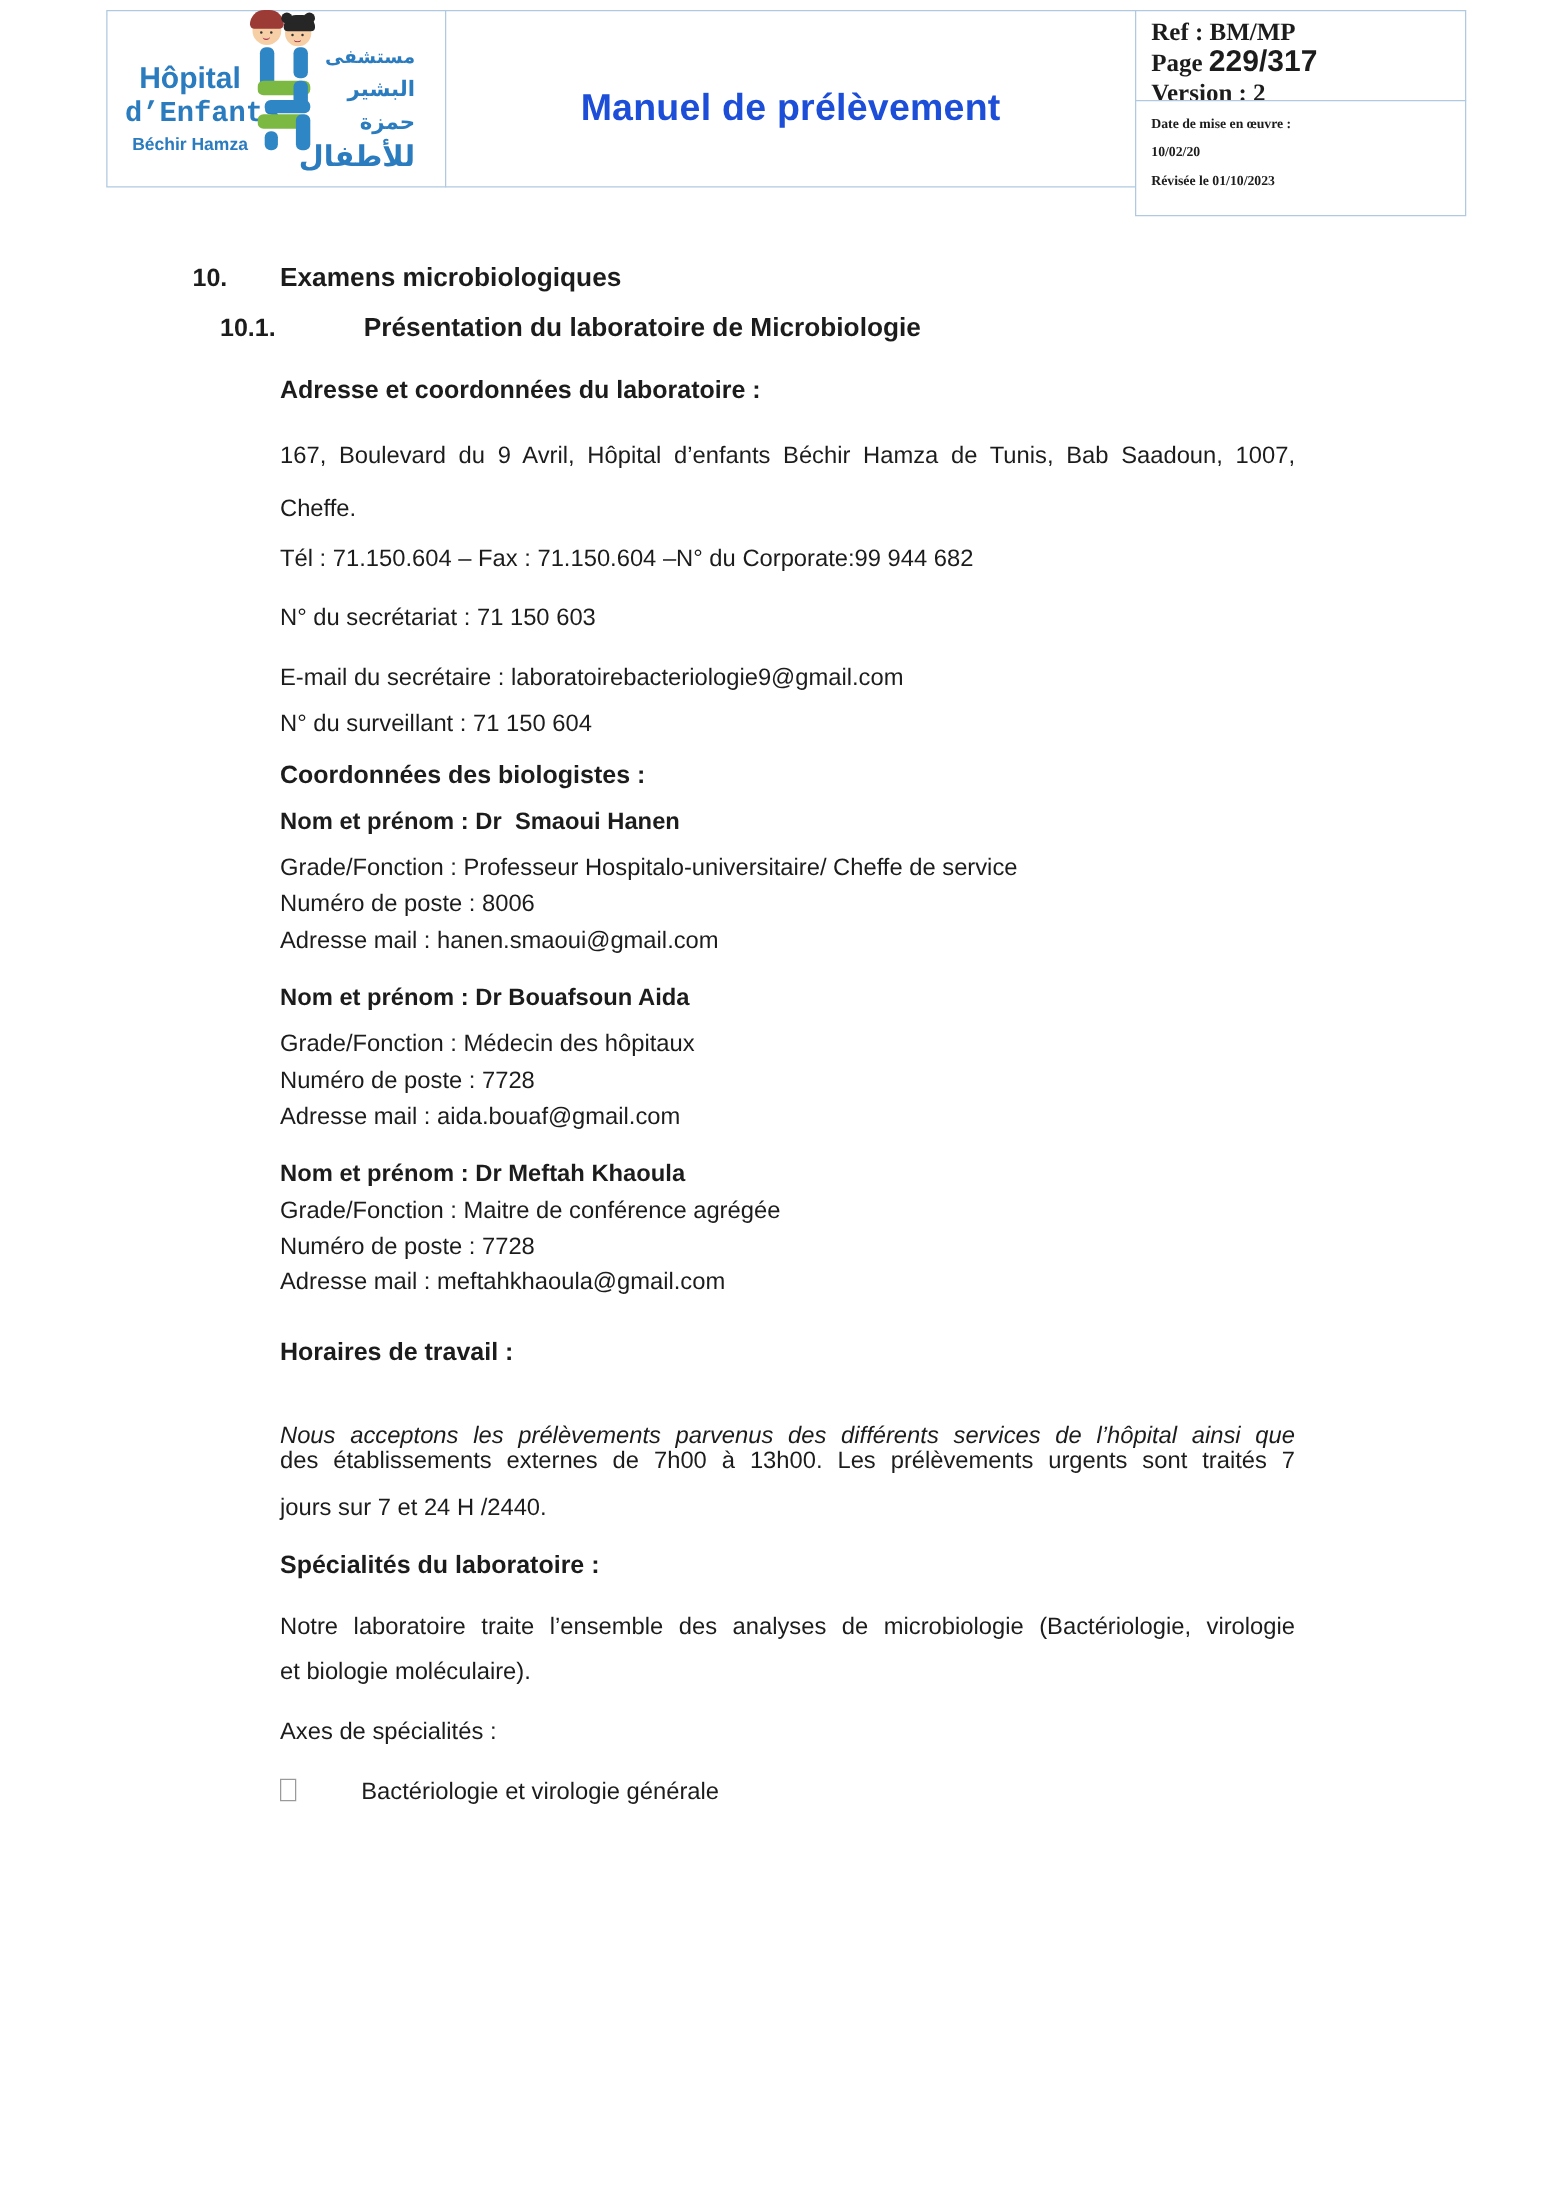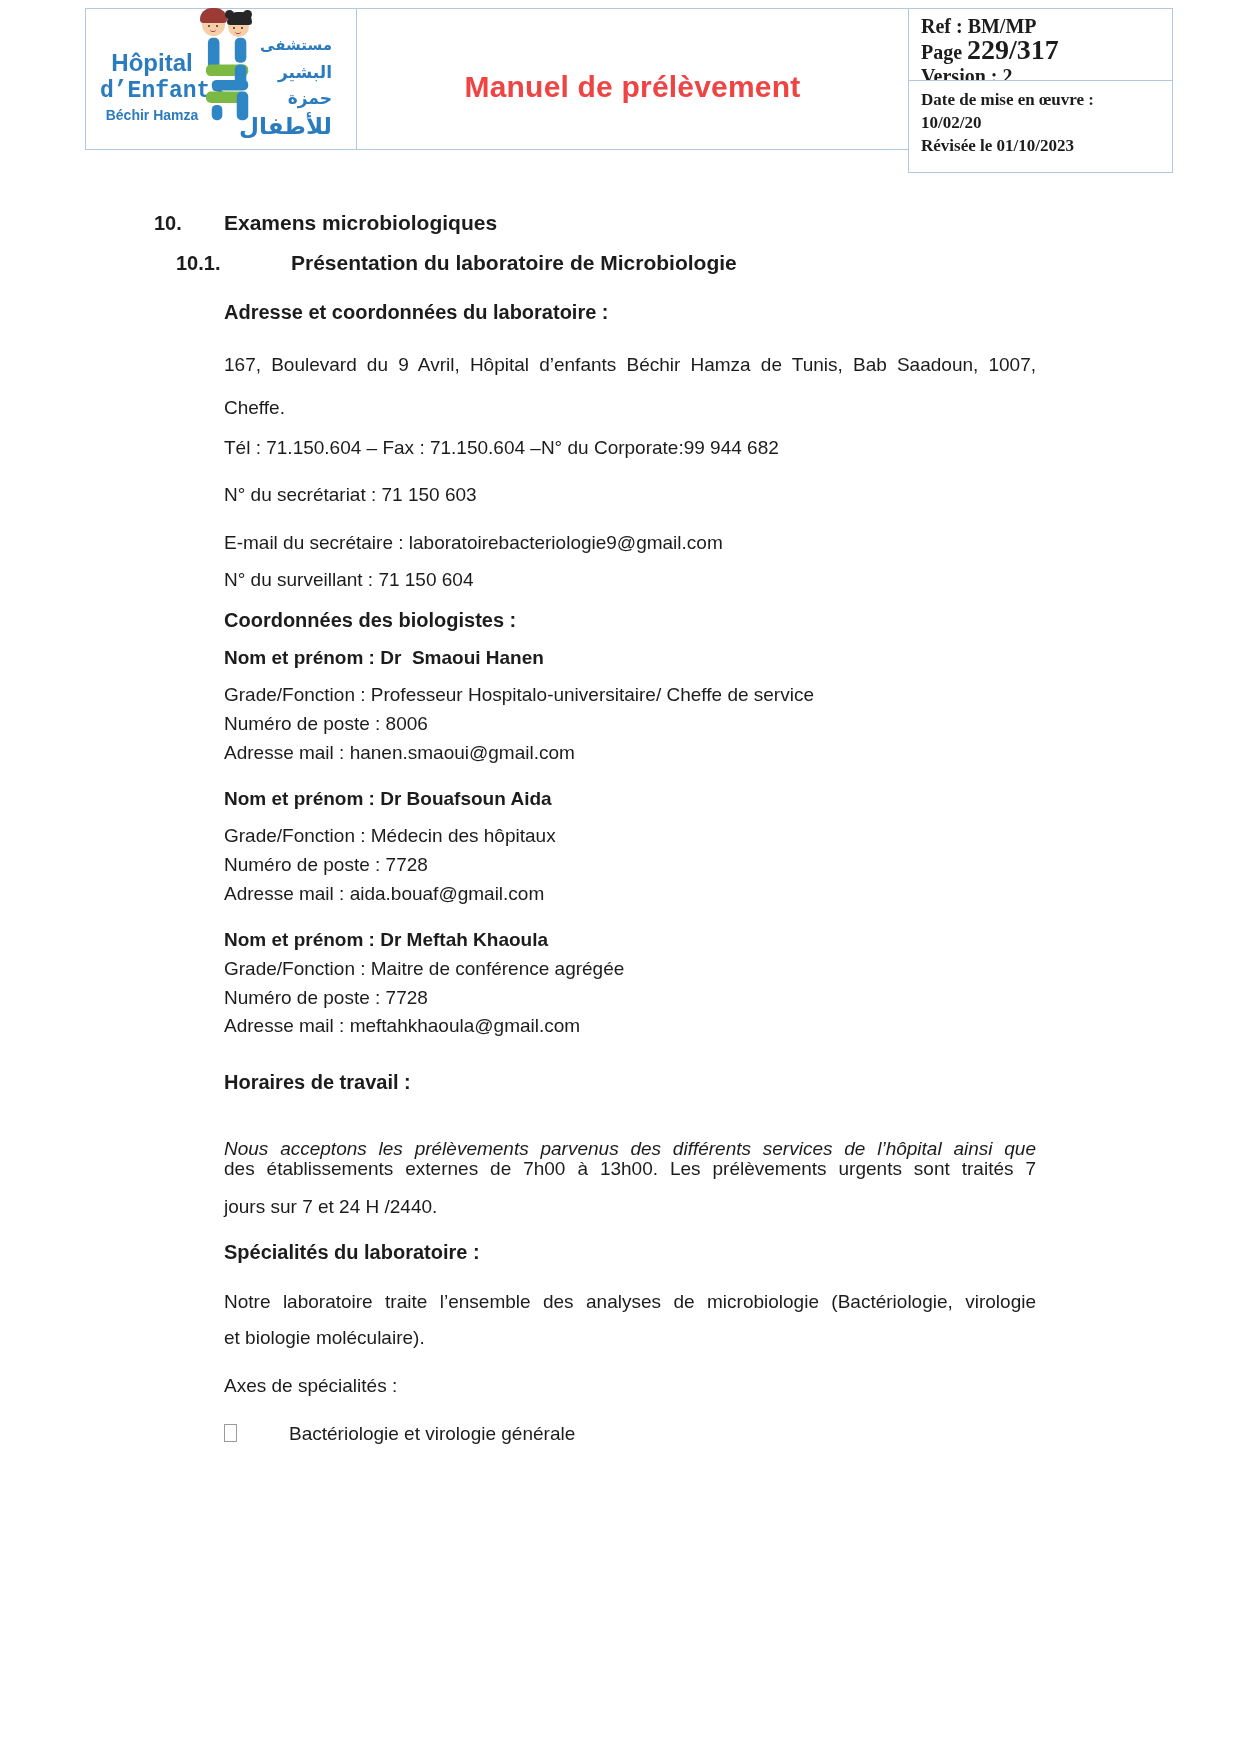--- a/index.html
+++ b/index.html
@@ -6,26 +6,26 @@
   .page{position:relative;width:1240px;height:1754px;background:#ffffff;overflow:hidden;
         font-family:"Liberation Sans",sans-serif;color:#1c1c1c;}
 
   
   .cell{position:absolute;border:1px solid #b0c9e0;background:#ffffff;box-sizing:border-box;}
   .logo-cell{left:85px;top:8px;width:272px;height:142px;padding-left:34px;}
   .title-cell{left:356px;top:8px;width:553px;height:142px;display:flex;align-items:center;justify-content:center;}
   .ref-cell{left:908px;top:8px;width:265px;height:73px;padding:5px 0 0 12px;}
   .date-cell{left:908px;top:80px;width:265px;height:93px;padding:7px 0 0 12px;}
 
-  .doc-title{font-size:30px;font-weight:bold;color:#ef4444;padding-top:16px;letter-spacing:0.2px;}
+  .doc-title{font-size:30px;font-weight:bold;color:#1d4ed8;padding-top:16px;letter-spacing:0.2px;}
 
   .serif-b{font-family:"Liberation Serif",serif;font-weight:bold;}
   .ref-line{font-size:20px;line-height:24px;}
-  .page-num{font-family:Liberation Serif, serif;font-weight:bold;font-size:28px;}
-  .date-line{font-size:17px;line-height:23px;}
+  .page-num{font-family:Liberation Sans, sans-serif;font-weight:bold;font-size:24px;}
+  .date-line{font-size:11px;line-height:23px;}
 
   
   .fr-name{position:absolute;left:14px;top:42px;width:104px;text-align:center;color:#2b7bbf;font-weight:bold;line-height:1.0;}
   .fr1{font-size:24px;}
   .fr2{font-size:23px;margin-top:5px;font-family:Liberation Mono, monospace;}
   .fr3{font-size:14px;margin-top:5px;}
   .ar-name{position:absolute;right:24px;top:22px;width:90px;text-align:right;color:#2b7bbf;font-weight:bold;
            font-family:"DejaVu Sans",sans-serif;direction:rtl;}
   .ar1{font-size:15px;line-height:28px;}
   .ar2{font-size:17px;line-height:26px;}

